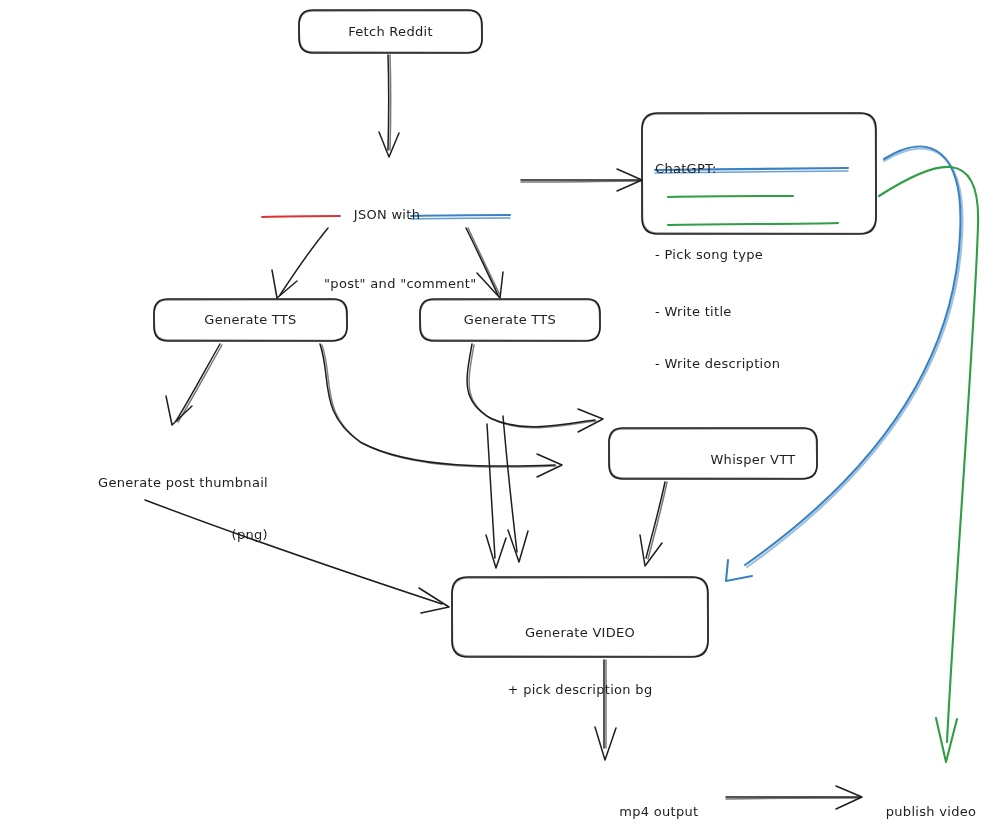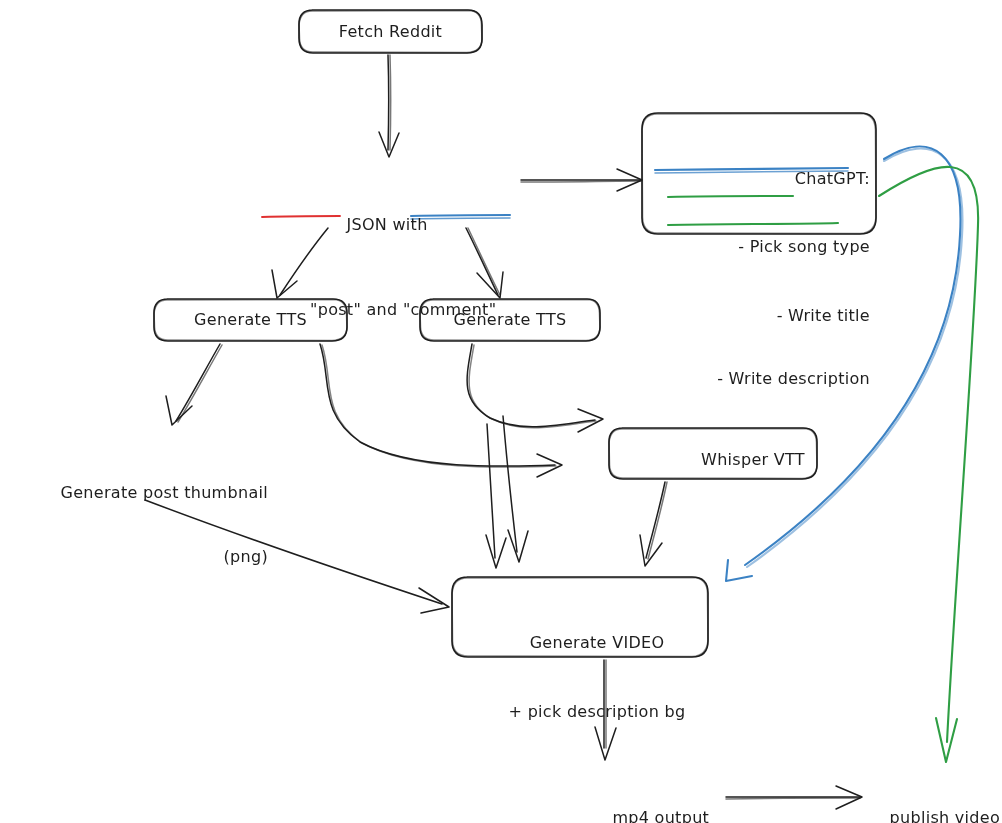--- a/index.html
+++ b/index.html
@@ -22,29 +22,29 @@
     position: absolute;
     left: 0;
     top: 0;
     width: 1002px;
     height: 823px;
   }
   .node-label {
     position: absolute;
     font-family: "DejaVu Sans", sans-serif;
     color: #1e1e1e;
-    font-size: 16px;
+    font-size: 13px;
     line-height: 1.32;
     white-space: pre;
     letter-spacing: 0.3px;
     text-align: center;
     pointer-events: none;
   }
   .node-label.left {
-    text-align: right;
+    text-align: left;
   }
   .box-label {
     display: flex;
     align-items: center;
     justify-content: center;
   }
 </style>
 </head>
 <body>
 
@@ -153,21 +153,21 @@
 
   <div class="node-label" style="left:252px; top:172px; width:270px;">
     <div>JSON with</div>
     <div>
       <span>"post"</span><span> and </span><span>"comment"</span>
     </div>
   </div>
 
   <div class="node-label left" style="left:655px; top:126px; width:215px;">
     <div style="margin-bottom:4px;">ChatGPT:</div>
-    <div style="margin-bottom:6px;">- Pick song type</div>
+    <div style="margin-bottom:6px;margin-top:30px;">- Pick song type</div>
     <div style="">- Write title</div>
     <div>- Write description</div>
   </div>
 
   <div class="node-label box-label" style="left:154px; top:299px; width:193px; height:42px;">
     <span>Generate TTS</span>
   </div>
 
   <div class="node-label box-label" style="left:420px; top:299px; width:180px; height:42px;">
     <span>Generate TTS</span>
@@ -175,21 +175,21 @@
 
   <div class="node-label" style="left:4px; top:440px; width:264px;text-align:right;">
     <div>Generate post thumbnail</div>
     <div>(png)</div>
   </div>
 
   <div class="node-label box-label" style="left:609px; top:428px; width:208px; height:64px;margin-left:40px;">
     <span>Whisper VTT</span>
   </div>
 
-  <div class="node-label" style="left:469px; top:590px; width:256px;">
+  <div class="node-label" style="left:452px; top:590px; width:256px;">
     <div style="margin-bottom:5px;">Generate VIDEO</div>
     <div>+ pick description bg</div>
   </div>
 
   <div class="node-label" style="left:570px; top:786px; width:160px;">
     <span>mp4 output</span>
   </div>
 
   <div class="node-label" style="left:868px; top:786px; width:140px; text-align:left;">
     <span>publish video</span>

